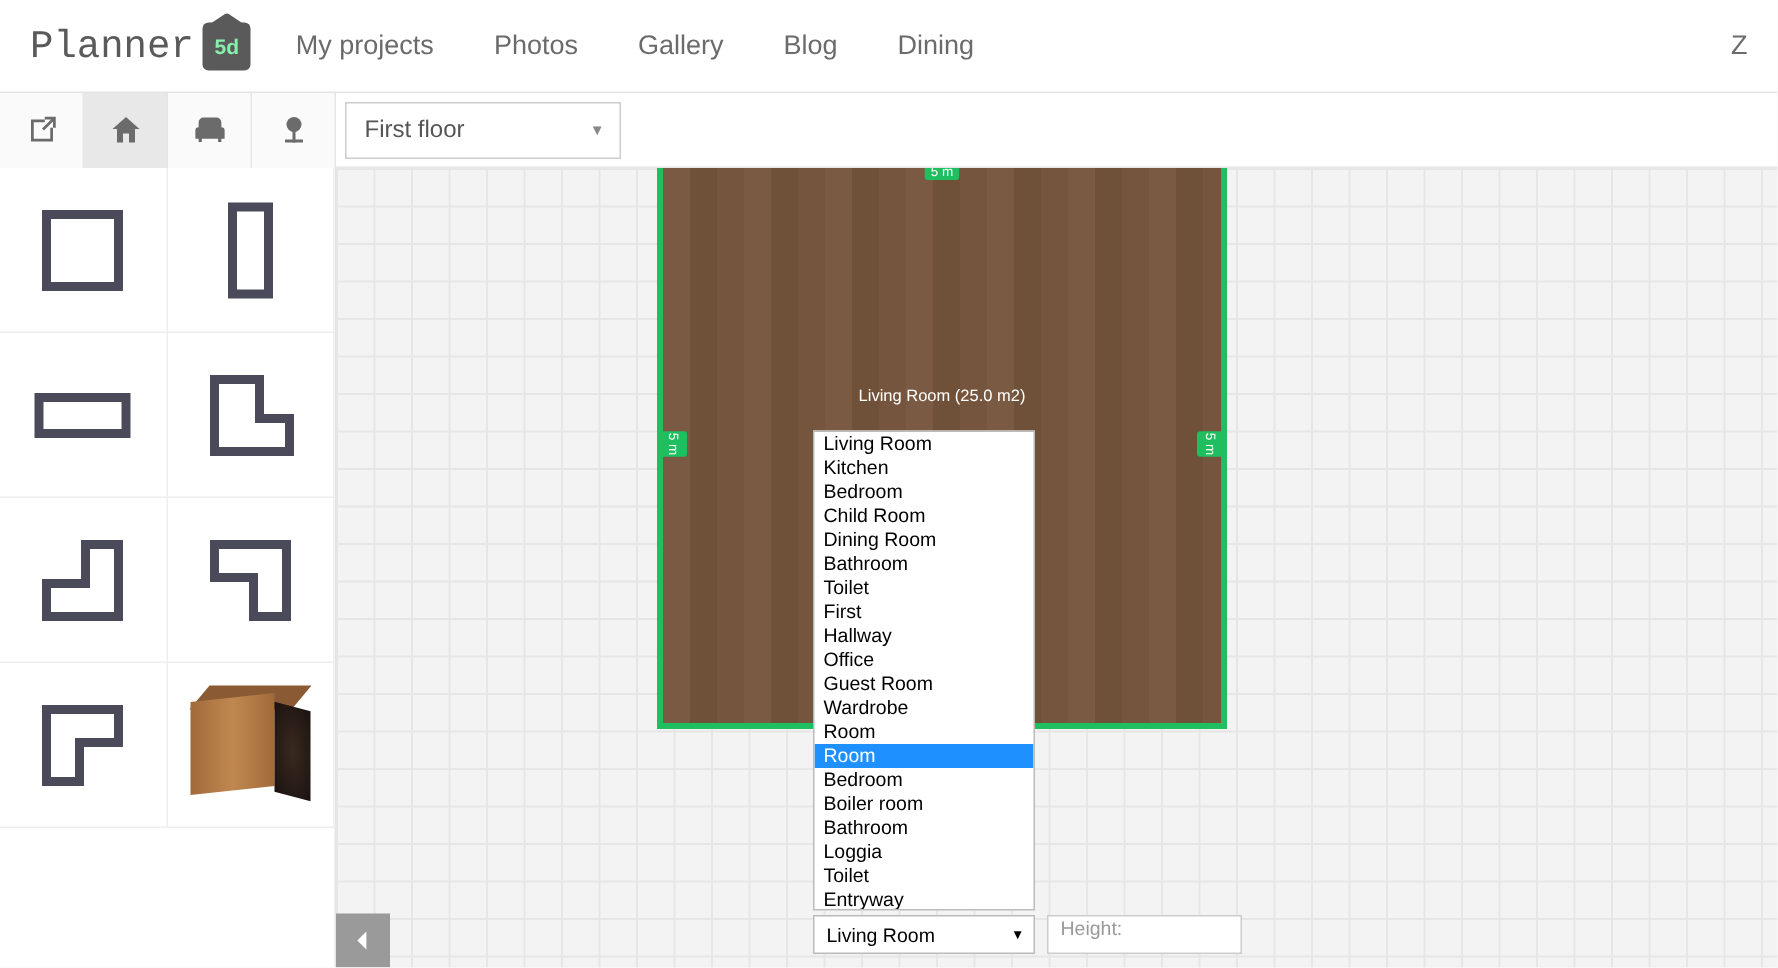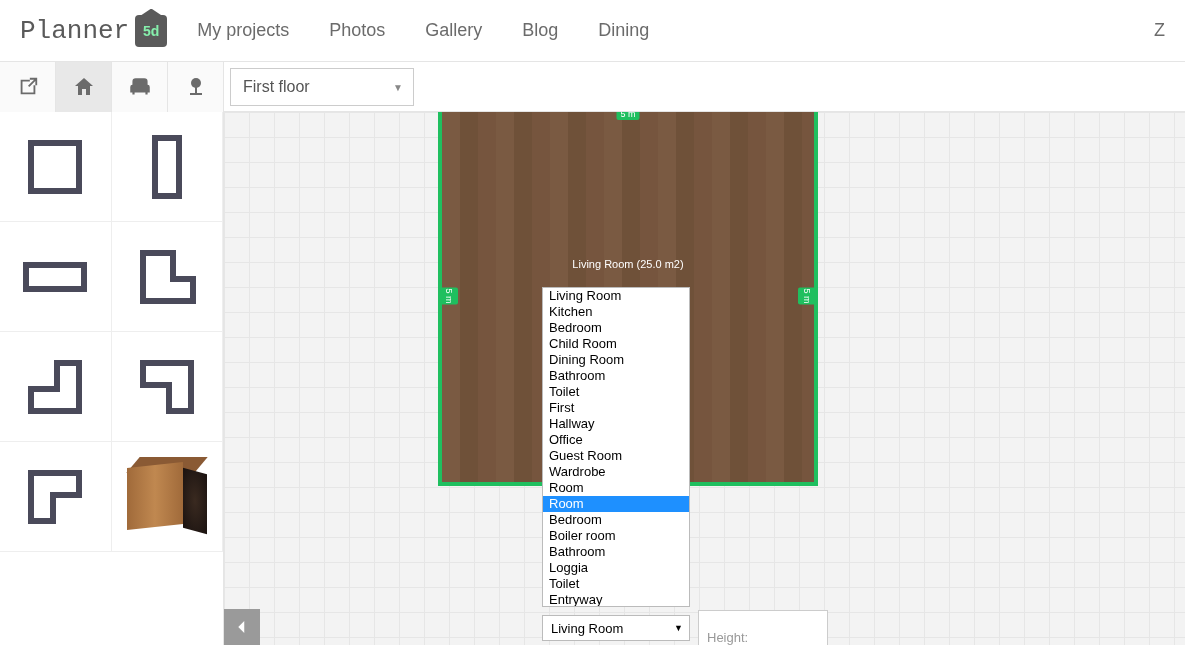--- a/index.html
+++ b/index.html
@@ -43,21 +43,21 @@
 .dropdown-inner { overflow-y: auto; max-height: 320px; }
 .dd-item { padding: 0px 6px; line-height: 16px; cursor: pointer; white-space: nowrap; }
 .dd-item.selected { background: #1e90ff; color: #fff; }
 .dropdown::-webkit-scrollbar, .dropdown-inner::-webkit-scrollbar { width: 14px; }
 .dropdown-inner::-webkit-scrollbar-thumb { background: #c0c0c0; }
 
 
 .bottombar { position: absolute; left: 318px; top: 498px; display: flex; gap: 8px; align-items: center; }
 .room-type-select { width: 148px; height: 26px; border: 1px solid #bbb; background: #fff; padding: 0 8px; font-size: 13px; display: flex; align-items: center; position: relative; cursor: pointer; }
 .room-type-select::after { content: "▼"; position: absolute; right: 6px; font-size: 9px; }
-.height-box { width: 130px; height: 36px; border: 1px solid #ccc; background: #fff; padding: 0 8px; font-size: 13px; color: #999; display: flex; align-items: flex-end; }
+.height-box { width: 130px; height: 26px; border: 1px solid #ccc; background: #fff; padding: 0 8px; font-size: 13px; color: #999; display: flex; align-items: flex-start; }
 
 
 .back-arrow { position: absolute; left: 0; bottom: 0; width: 36px; height: 36px; background: #9a9a9a; display: flex; align-items: center; justify-content: center; color: #fff; cursor: pointer; }
 
 
 .cube-thumb { width: 80px; height: 80px; position: relative; }
 .cube-face1 { position: absolute; left: 0; top: 8px; width: 56px; height: 62px; background: linear-gradient(90deg,#a06a3a,#c08850,#a06a3a); transform: skewY(-6deg); }
 .cube-face2 { position: absolute; left: 56px; top: 14px; width: 24px; height: 60px; background: radial-gradient(#3a2a20,#1a1210); transform: skewY(15deg); }
 .cube-top { position: absolute; left: 6px; top: 0; width: 68px; height: 16px; background: #8a5a34; transform: skewX(-40deg); }
 

